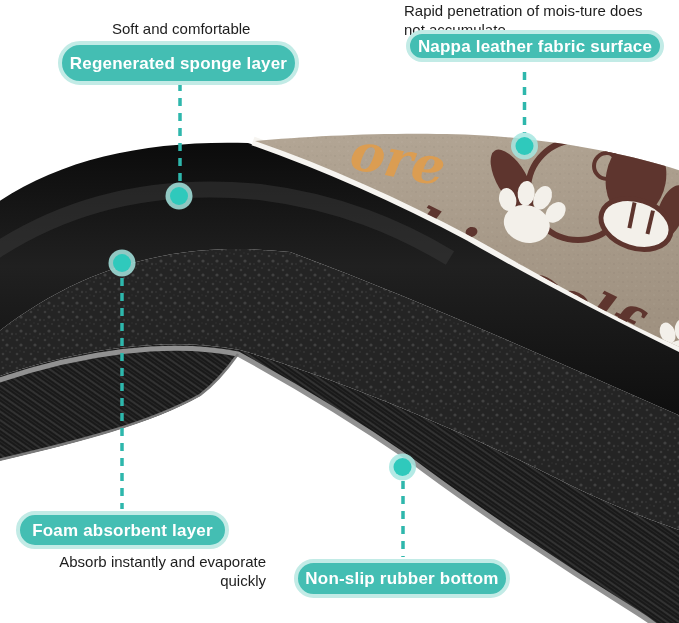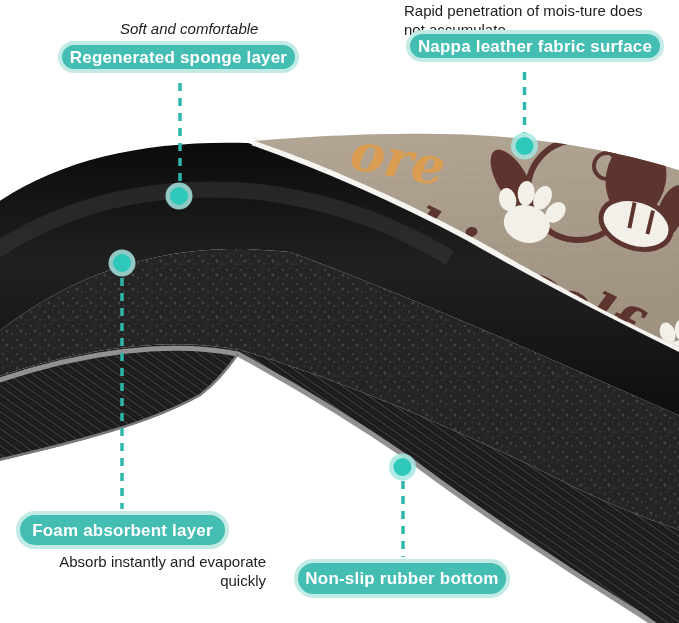--- a/index.html
+++ b/index.html
@@ -7,28 +7,28 @@
     position:relative;width:679px;height:623px;background:#ffffff;overflow:hidden;
     font-family:"Liberation Sans",sans-serif;
   }
   .stage svg{position:absolute;left:0;top:0;}
   .pill{
     position:absolute;box-sizing:border-box;border-radius:999px;
     background:#44BEB3;border:4px solid #C2EBE6;color:#ffffff;
     font-weight:bold;font-size:17px;line-height:1;letter-spacing:.2px;
     display:flex;align-items:center;justify-content:center;white-space:nowrap;
   }
-  .pill-sponge{left:58px;top:41px;width:241px;height:32px;}
+  .pill-sponge{left:58px;top:41px;width:241px;height:44px;}
   .pill-nappa{left:406px;top:30px;width:258px;height:32px;}
   .pill-foam{left:16px;top:511px;width:213px;height:38px;}
   .pill-rubber{left:294px;top:559px;width:216px;height:39px;}
   .note{
     position:absolute;color:#1d1d1d;font-size:15px;line-height:19px;
   }
-  .note-sponge{left:120px;top:19px;font-style:italic;}
+  .note-sponge{left:112px;top:19px;}
   .note-nappa{left:404px;top:1px;width:258px;}
   .note-foam{left:24px;top:552px;width:242px;text-align:right;}
   .note-rubber{left:295px;top:596px;white-space:nowrap;}
 </style>
 </head>
 <body>
 
 <div class="stage">
 
   <svg width="679" height="623" viewBox="0 0 679 623" aria-hidden="true">

